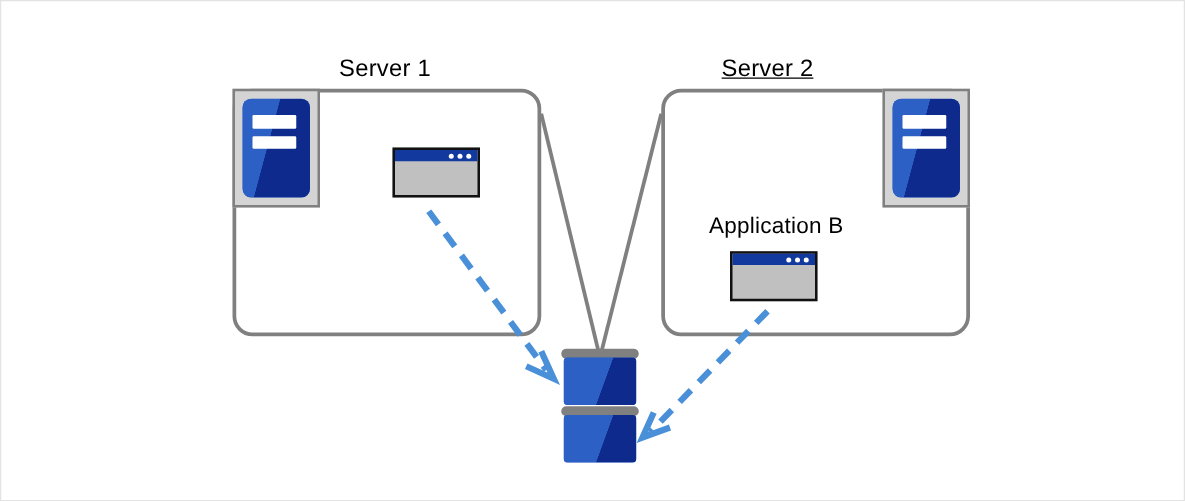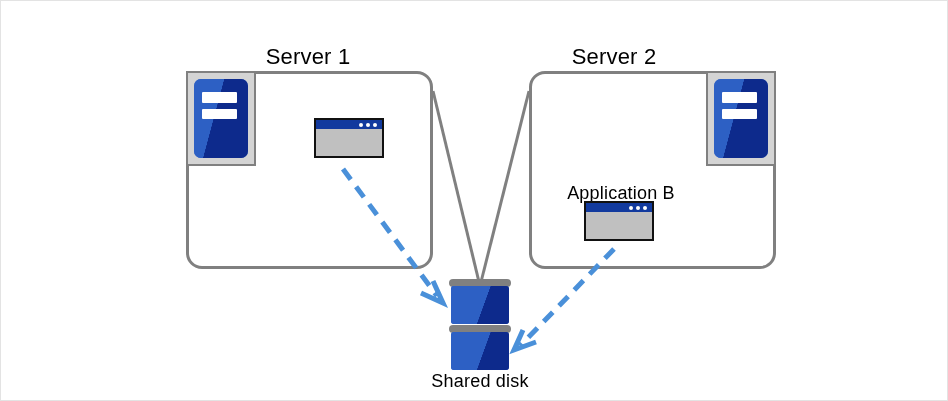--- a/index.html
+++ b/index.html
@@ -26,21 +26,21 @@
     width: 948px;
     height: 401px;
   }
   .label {
     position: absolute;
     color: #000000;
     white-space: nowrap;
     line-height: 1;
   }
   .server-title {
-    font-size: 22px;
+    font-size: 19px;
     letter-spacing: 0.2px;
   }
   .app-title {
     font-size: 18px;
     letter-spacing: 0.2px;
   }
   .disk-title {
     font-size: 18px;
     letter-spacing: 0.2px;
   }
@@ -149,31 +149,31 @@
   <div class="app-window" style="left:313px; top:117px; width:70px; height:40px;">
     <div class="app-titlebar">
       <span class="app-dot" style="right:19px;"></span>
       <span class="app-dot" style="right:12px;"></span>
       <span class="app-dot" style="right:5px;"></span>
     </div>
   </div>
 
   <div class="server-box" style="left:528px; top:70px; width:247px; height:198px;"></div>
 
-  <div class="label server-title" style="left:613px; top:45px; transform:translateX(-50%);">Server 2</div>
+  <div class="label server-title" style="left:613px; top:45px; transform:translateX(-50%);text-decoration:underline;">Server 2</div>
 
   <div class="server-icon" style="left:705px; top:70px; width:70px; height:95px;">
     <div class="server-icon-inner">
       <div class="server-icon-dark" style="background: linear-gradient(105deg, #2d60c4 0%, #2d60c4 40%, #0d2a8c 40.5%, #0d2a8c 100%);"></div>
       <div class="server-bar b1"></div>
       <div class="server-bar b2"></div>
     </div>
   </div>
 
-  <div class="label app-title" style="left:620px; top:183px; transform:translateX(-50%);text-align:right;">Application  B</div>
+  <div class="label app-title" style="left:620px; top:170px; transform:translateX(-50%);text-align:right;">Application  B</div>
 
   <div class="app-window" style="left:583px; top:200px; width:70px; height:40px;">
     <div class="app-titlebar">
       <span class="app-dot" style="right:19px;"></span>
       <span class="app-dot" style="right:12px;"></span>
       <span class="app-dot" style="right:5px;"></span>
     </div>
   </div>
 
   <svg class="layer" viewBox="0 0 948 401" xmlns="http://www.w3.org/2000/svg">
@@ -188,21 +188,20 @@
     </div>
   </div>
 
   <div class="disk-unit" style="left:448px; top:324px; width:62px; height:48px;">
     <div class="disk-cap" style="top:0;"></div>
     <div class="disk-body" style="top:7px;">
       <div class="disk-body-dark" style="background: linear-gradient(110deg, #2d60c4 0%, #2d60c4 55%, #0d2a8c 55.5%, #0d2a8c 100%);"></div>
     </div>
   </div>
 
-  <div class="label disk-title" style="left:479px; top:371px; transform:translateX(-50%);">Shared disk</div>
 
   <svg class="layer" viewBox="0 0 948 401" xmlns="http://www.w3.org/2000/svg">
 
     <g>
       <line x1="342" y1="168" x2="436" y2="295" stroke="#4a90d9" stroke-width="5" stroke-dasharray="13 9" stroke-linecap="butt"></line>
       <polyline points="420,292 442,302 432,280" fill="none" stroke="#4a90d9" stroke-width="5" stroke-linecap="butt" stroke-linejoin="miter"></polyline>
     </g>
 
     <g>
       <line x1="613" y1="248" x2="519" y2="345" stroke="#4a90d9" stroke-width="5" stroke-dasharray="13 9" stroke-linecap="butt"></line>

